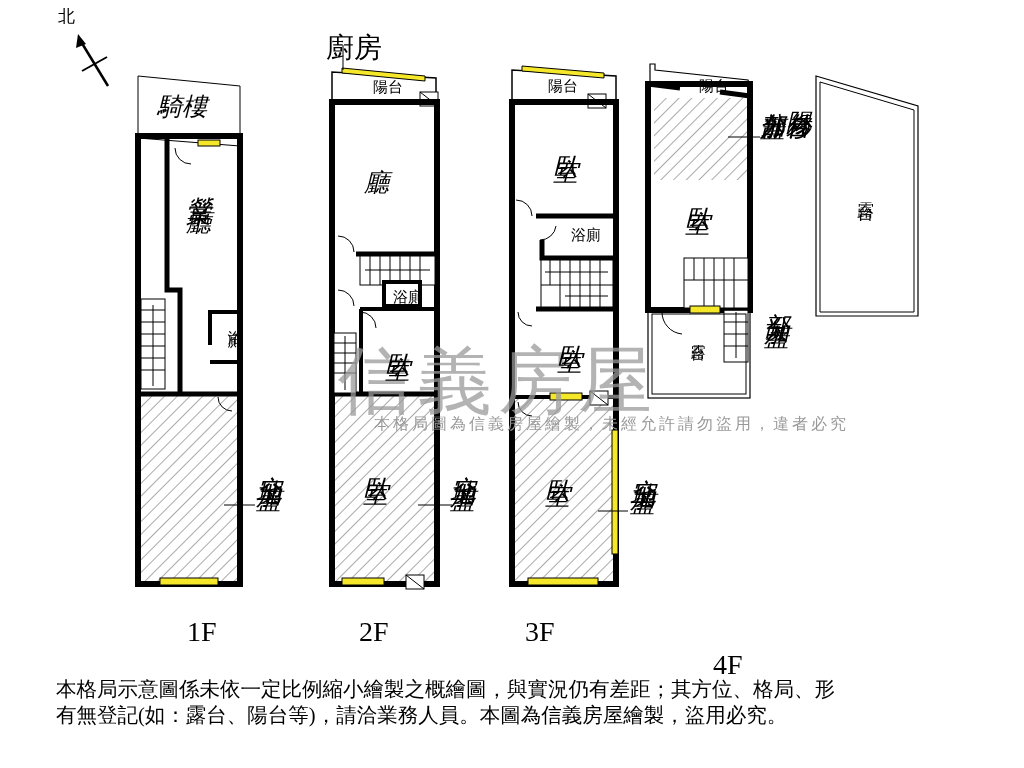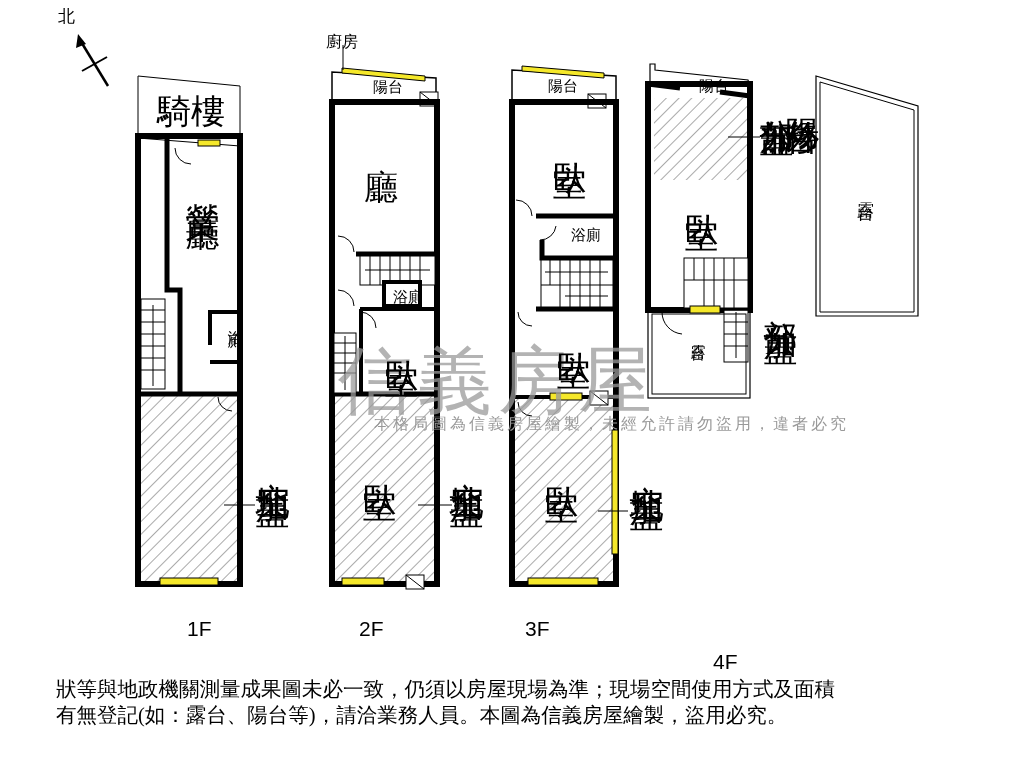--- a/index.html
+++ b/index.html
@@ -1,23 +1,23 @@
 <!DOCTYPE html>
 <html><head>
 <meta charset="utf-8">
 <style>
   html,body{margin:0;padding:0;background:#fff;}
   body{width:1024px;height:768px;position:relative;overflow:hidden;font-family:"DejaVu Serif","Liberation Serif",serif;color:#000;}
   svg#plan{position:absolute;left:0;top:0;width:1024px;height:768px;}
   .lbl{position:absolute;line-height:1;white-space:nowrap;color:#000;}
   .v{writing-mode:vertical-rl;text-orientation:upright;letter-spacing:2px;}
-  .room{font-size:34px;}
+  .room{font-size:25px;font-style:italic;}
   .small{font-size:17px;}
   .tiny{font-size:15px;margin-left:13px;}
-  .floor{font-size:21px;font-family:Liberation Sans, sans-serif;}
+  .floor{font-size:28px;font-family:Liberation Serif, serif;}
   .wm{position:absolute;font-size:74px;color:#9a9a9a;opacity:.75;letter-spacing:6px;font-family:"DejaVu Sans","Liberation Sans",sans-serif;text-align:right;}
   .wm-sub{position:absolute;font-size:16px;color:#999;letter-spacing:3px;font-family:"DejaVu Sans","Liberation Sans",sans-serif;margin-left:36px;}
   .disclaimer{position:absolute;left:56px;top:676px;width:920px;font-size:20.5px;line-height:26px;font-family:"Liberation Serif","DejaVu Serif",serif;}
   .disclaimer div{white-space:nowrap;}
 </style>
 </head>
 <body>
 
 <svg id="plan" viewBox="0 0 1024 768" xmlns="http://www.w3.org/2000/svg">
   <defs>
@@ -192,21 +192,21 @@
 
 <div class="wm" style="left:338px;top:332px;">信義房屋</div>
 <div class="wm-sub" style="left:338px;top:414px;">本格局圖為信義房屋繪製，未經允許請勿盜用，違者必究</div>
 
 <div class="lbl room" style="left:157px;top:94px;">騎樓</div>
 <div class="lbl room v" style="left:186px;top:176px;letter-spacing:6px;">營業廳</div>
 <div class="lbl tiny v" style="left:214px;top:318px;">浴廁</div>
 <div class="lbl room v" style="left:256px;top:455px;letter-spacing:4px;">空地加蓋</div>
 <div class="lbl floor" style="left:187px;top:618px;">1F</div>
 
-<div class="lbl small" style="left:326px;top:34px;font-size:16px;">廚房</div>
+<div class="lbl small" style="left:326px;top:34px;font-size:28px;">廚房</div>
 <div class="lbl tiny" style="left:360px;top:80px;">陽台</div>
 <div class="lbl room" style="left:364px;top:170px;">廳</div>
 <div class="lbl tiny" style="left:380px;top:290px;">浴廁</div>
 <div class="lbl room v" style="left:385px;top:334px;">臥室</div>
 <div class="lbl room v" style="left:363px;top:458px;">臥室</div>
 <div class="lbl room v" style="left:450px;top:455px;letter-spacing:4px;">空地加蓋</div>
 <div class="lbl floor" style="left:359px;top:618px;">2F</div>
 
 <div class="lbl tiny" style="left:535px;top:79px;">陽台</div>
 <div class="lbl room v" style="left:553px;top:136px;">臥室</div>
@@ -219,15 +219,15 @@
 <div class="lbl tiny" style="left:686px;top:79px;">陽台</div>
 <div class="lbl room v" style="left:685px;top:188px;">臥室</div>
 <div class="lbl tiny v" style="left:677px;top:332px;">露台</div>
 <div class="lbl small v" style="left:857px;top:188px;">露台</div>
 <div class="lbl room v" style="left:786px;top:92px;letter-spacing:1px;">陽台外移</div>
 <div class="lbl room v" style="left:760px;top:92px;letter-spacing:1px;">部分加蓋</div>
 <div class="lbl room v" style="left:764px;top:292px;letter-spacing:4px;">部分加蓋</div>
 <div class="lbl floor" style="left:713px;top:651px;">4F</div>
 
 <div class="disclaimer">
-  <div>狀等與地政機關測量成果圖未必一致，仍須以房屋現場為準；現場空間使用方式及面積</div>
+  <div>本格局示意圖係未依一定比例縮小繪製之概繪圖，與實況仍有差距；其方位、格局、形</div>
   <div>有無登記(如：露台、陽台等)，請洽業務人員。本圖為信義房屋繪製，盜用必究。</div>
 </div>
 
 </body></html>

